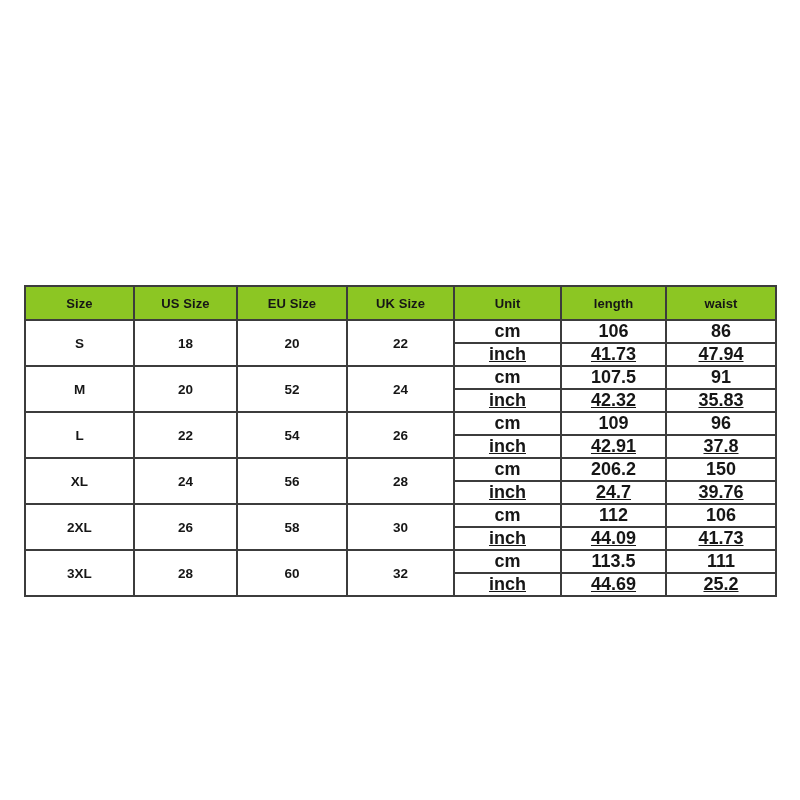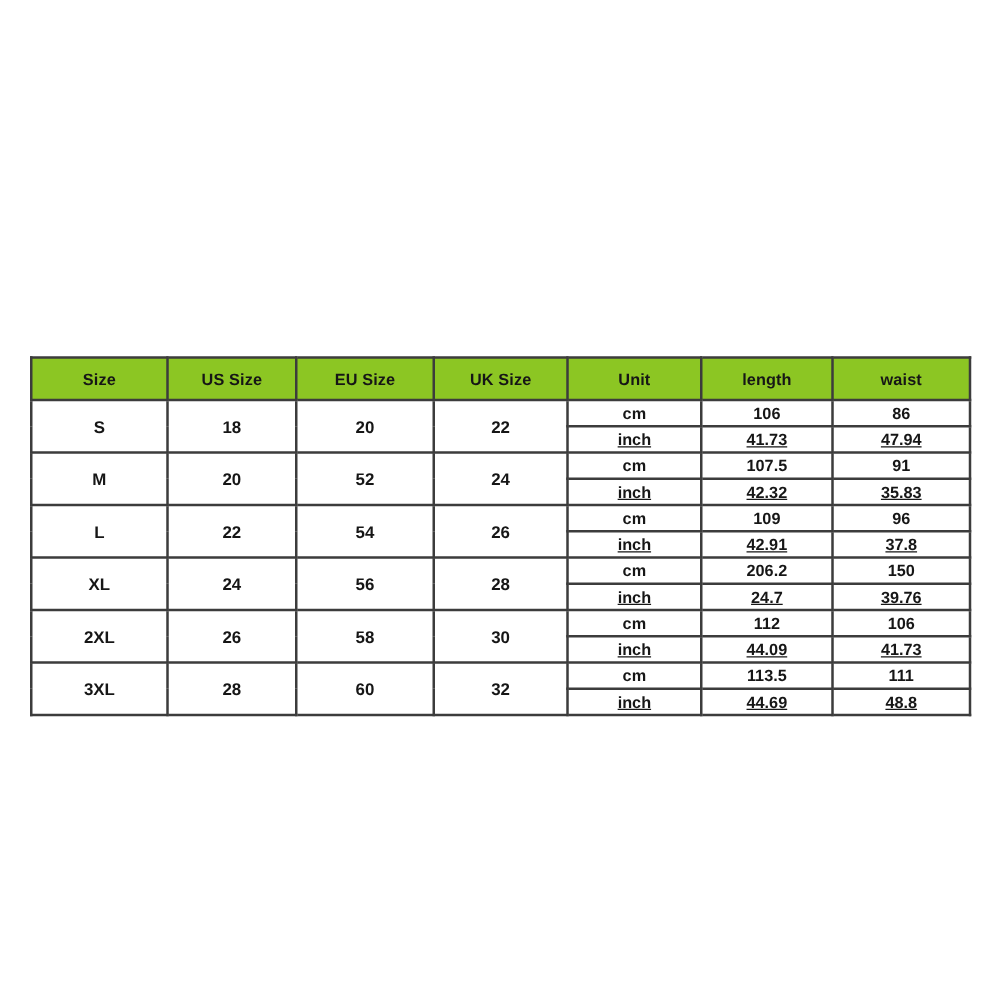--- a/index.html
+++ b/index.html
@@ -51,21 +51,21 @@
   
   td.group-cell {
     height: 38px;
     font-size: 13.5px;
     background: #ffffff;
   }
 
   
   td.measure-cell {
     height: 19px;
-    font-size: 13px;
+    font-size: 18px;
     background: #ffffff;
     border-top-width: 1px;
     border-bottom-width: 1px;
     border-top-color: #4a4a4a;
     border-bottom-color: #4a4a4a;
   }
   tr.sub-first td.measure-cell {
     border-top-width: 2px;
     border-top-color: #3c3c3c;
   }
@@ -191,18 +191,18 @@
         <td class="group-cell" rowspan="2">28</td>
         <td class="group-cell" rowspan="2">60</td>
         <td class="group-cell" rowspan="2">32</td>
         <td class="measure-cell">cm</td>
         <td class="measure-cell">113.5</td>
         <td class="measure-cell">111</td>
       </tr>
       <tr class="sub-second">
         <td class="measure-cell">inch</td>
         <td class="measure-cell">44.69</td>
-        <td class="measure-cell">48.8</td>
+        <td class="measure-cell">25.2</td>
       </tr>
 
     </tbody>
   </table>
 </div>
 
 </body></html>

